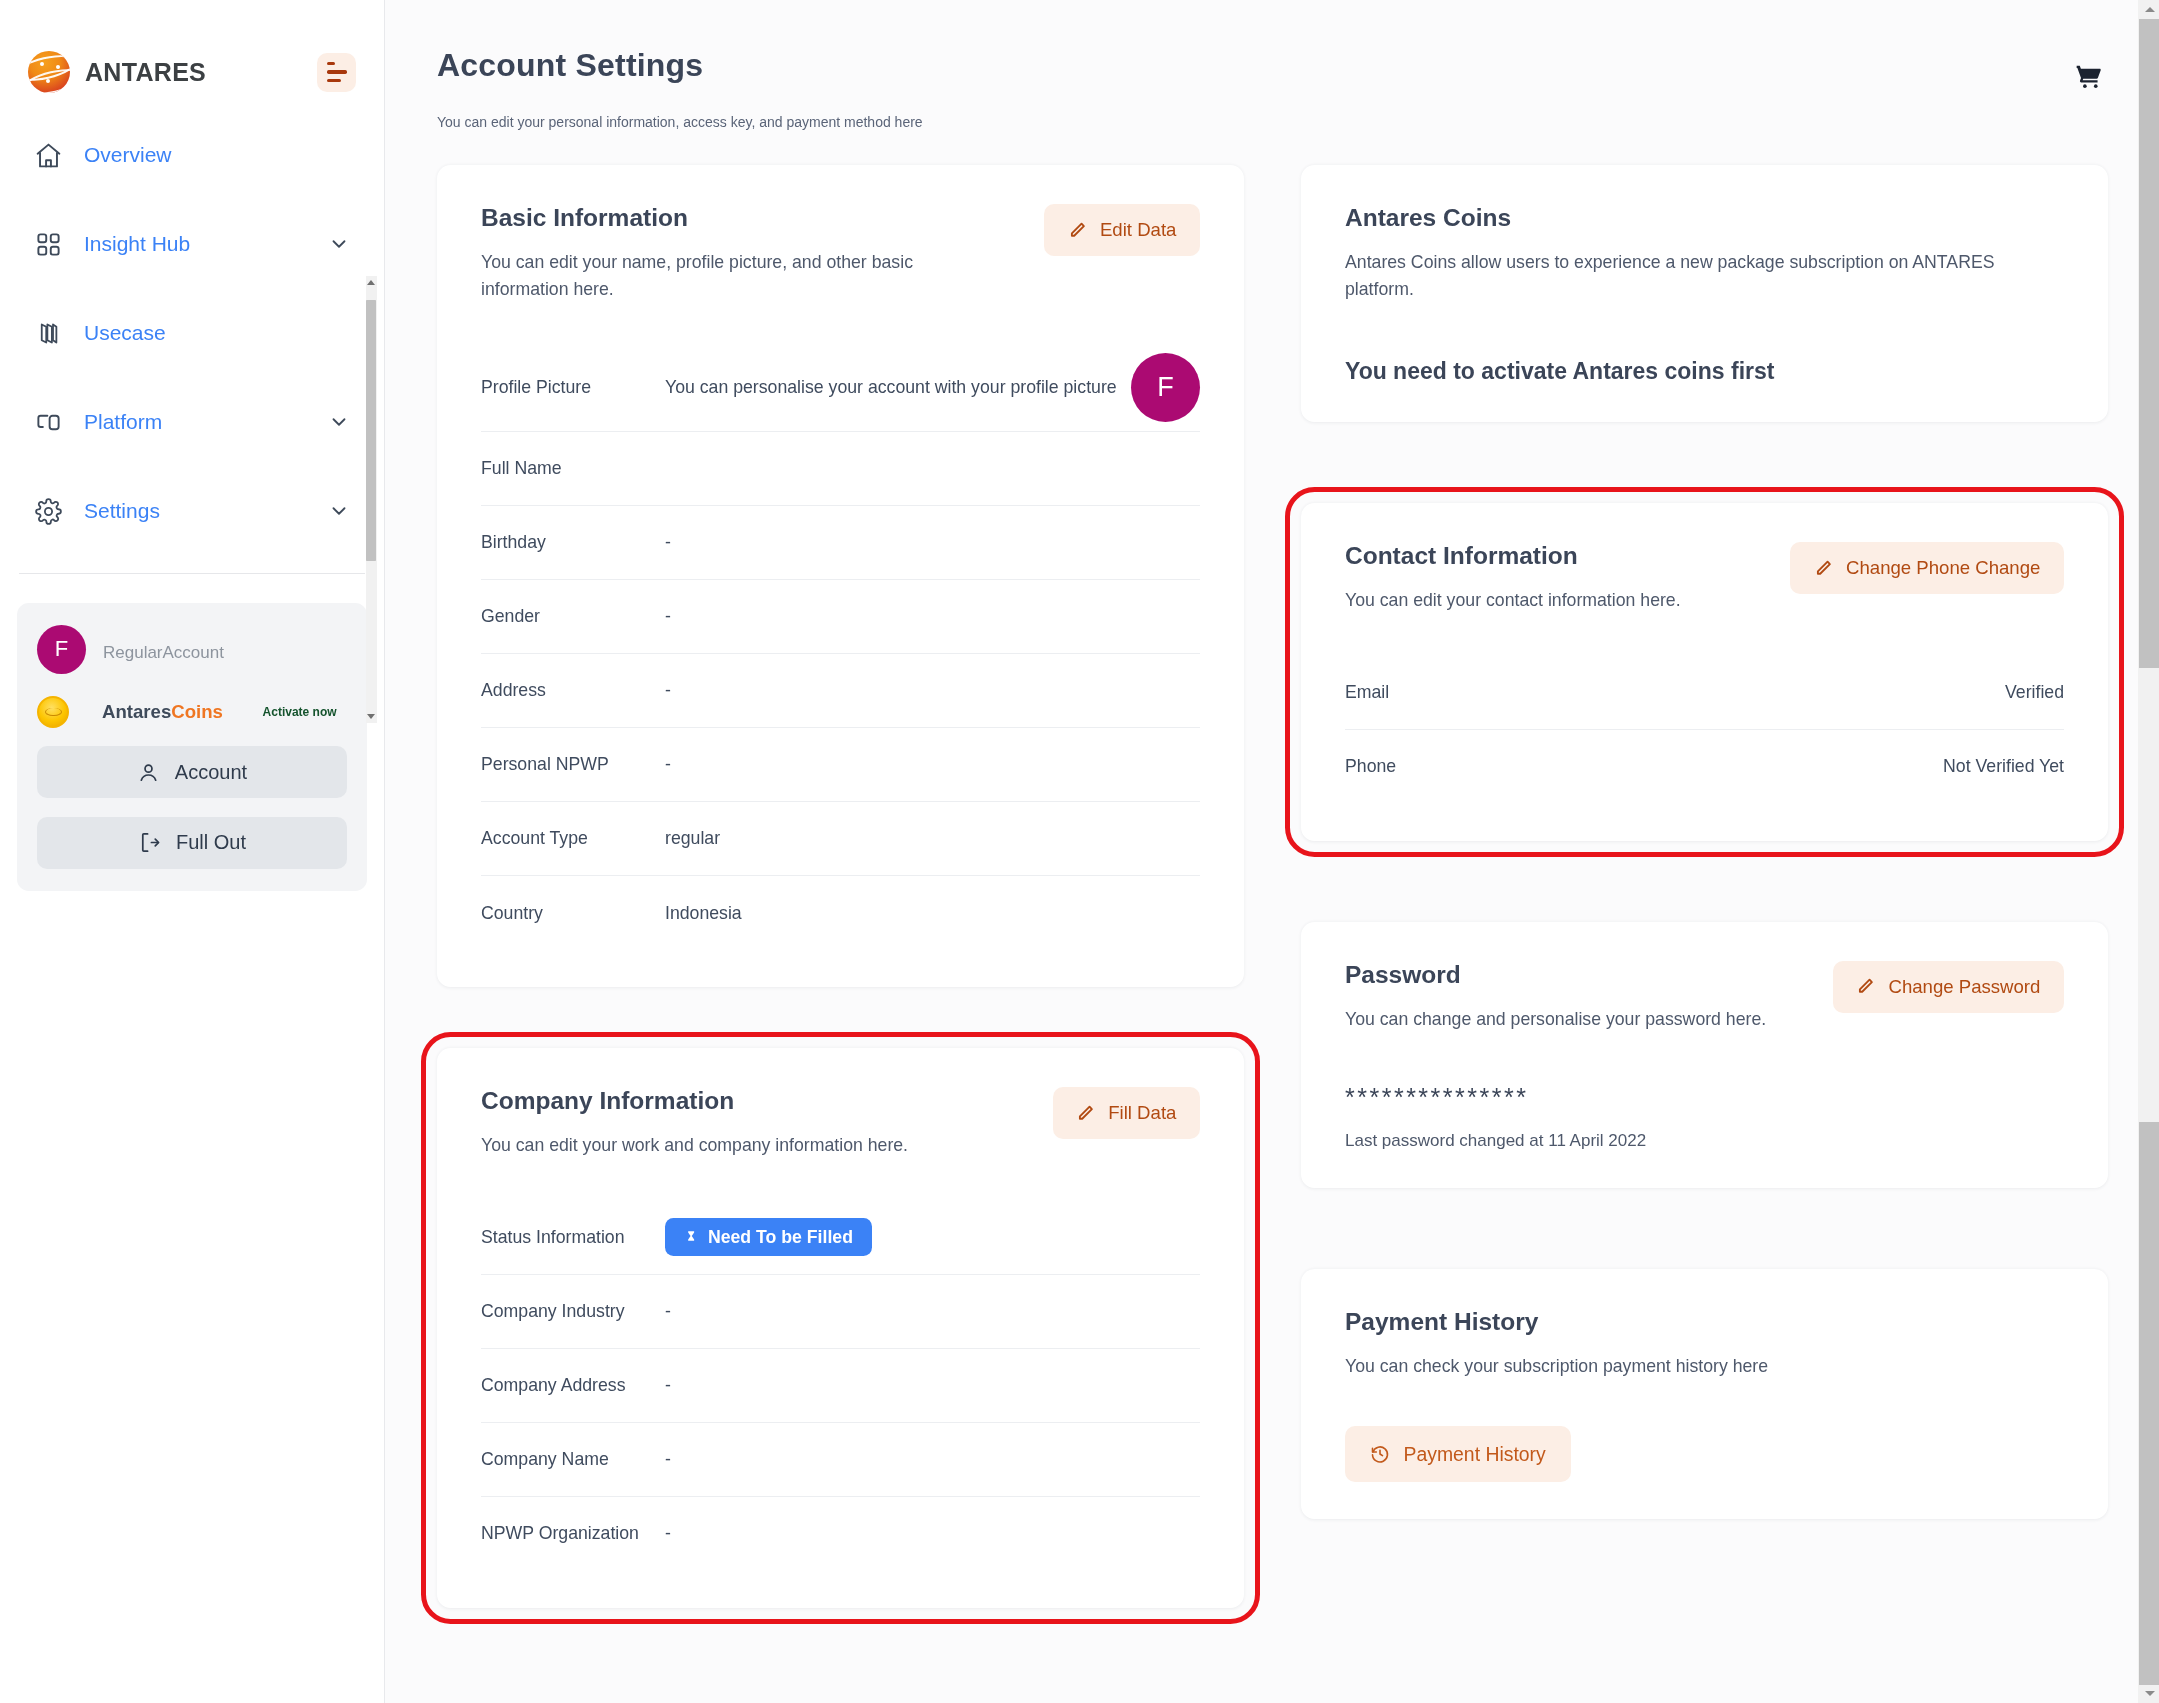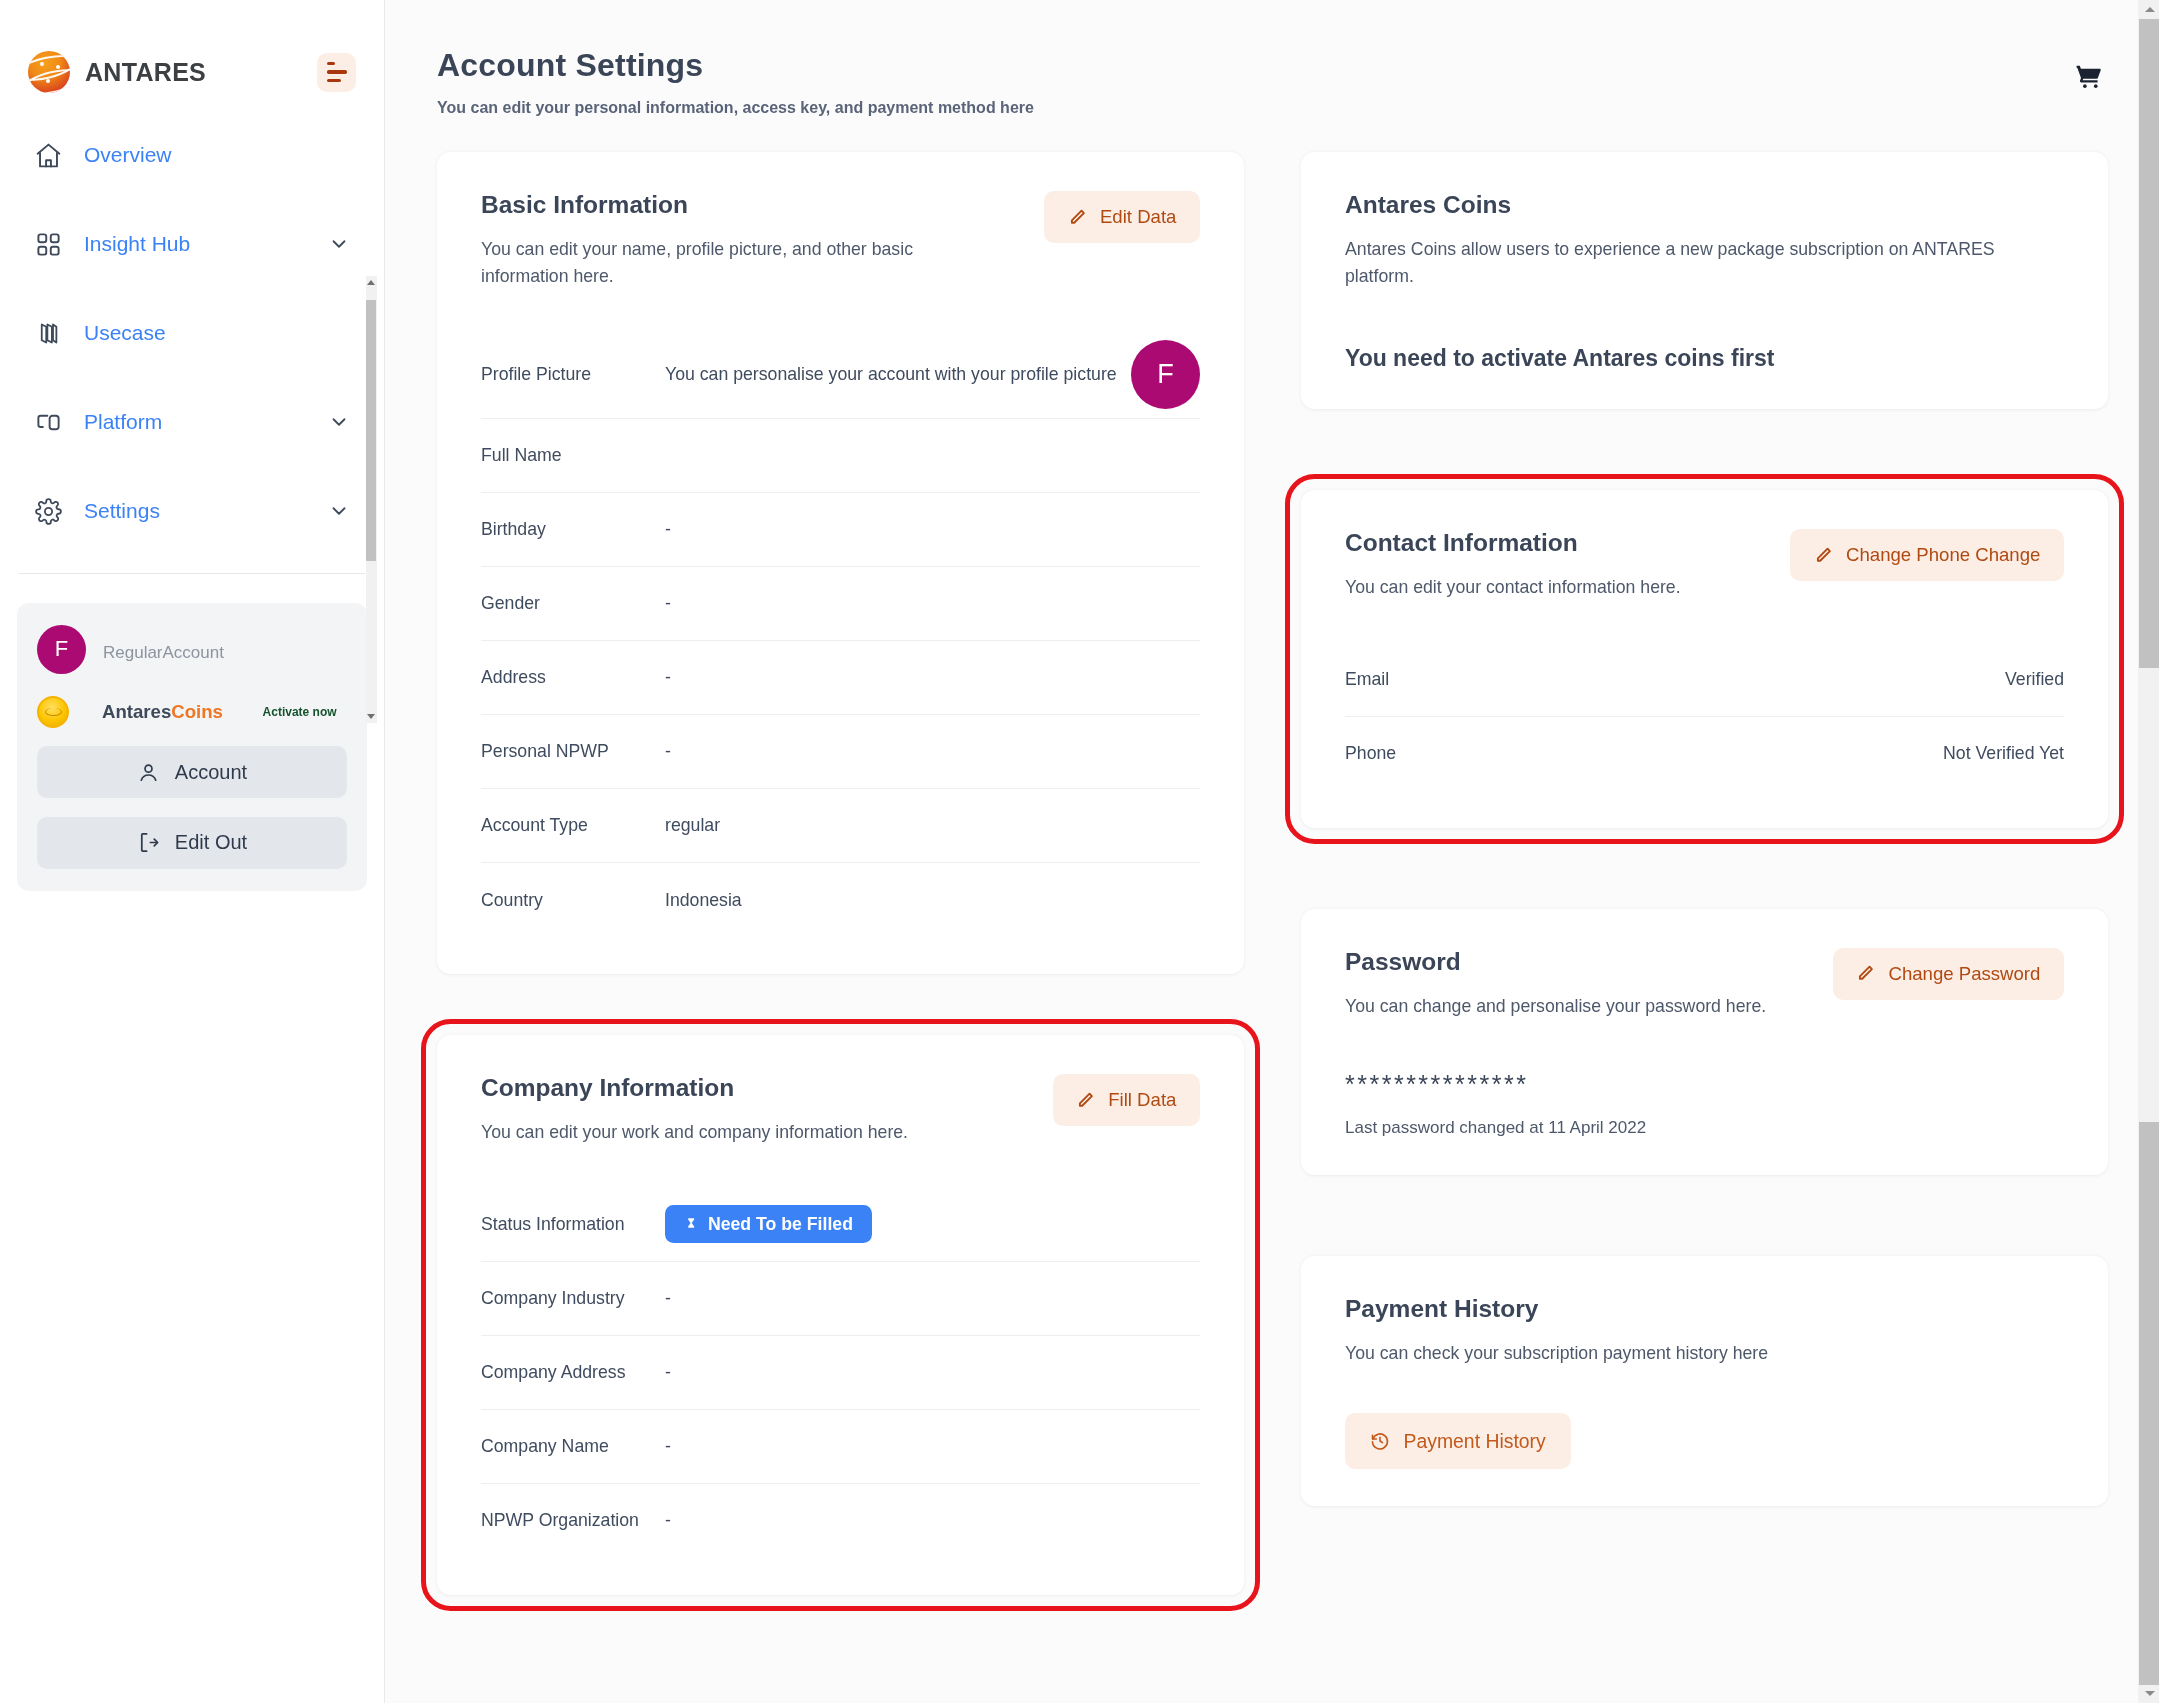--- a/index.html
+++ b/index.html
@@ -104,21 +104,21 @@
   }
 
   
   .main {
     flex: 1; height: 1703px; background: #fbfbfc; position: relative;
     padding: 0 0 0 0; overflow: hidden;
   }
   .main-inner { padding: 47px 52px 0 52px; }
   .page-head { display: flex; align-items: flex-start; justify-content: space-between; }
   .page-title { font-size: 32px; font-weight: 700; color: #3b4558; letter-spacing: 0.2px; }
-  .page-sub { font-size: 16px; color: #5a6478; margin-top: 15px; font-weight: bold; }
+  .page-sub { font-size: 14px; color: #5a6478; margin-top: 30px; }
   .head-actions { display: flex; align-items: center; gap: 22px; margin-top: 10px; }
   .back-btn {
     background: #e3e6ea; border: none; border-radius: 10px; height: 52px;
     padding: 0 25px; display: flex; align-items: center; gap: 18.6px;
     font-size: 18.6px; color: #2f3b4c; cursor: pointer;
   }
   .cart-btn { background: none; border: none; cursor: pointer; padding: 5px; display: flex; }
 
   .grid {
     display: grid; grid-template-columns: 1fr 1fr; gap: 0 57px;
@@ -323,21 +323,21 @@
       </button>
 
       <button class="side-btn">
         <span>
           <svg width="23" height="23" viewBox="0 0 24 24" fill="none" stroke="#2f3b4c" stroke-width="1.8" stroke-linecap="round" stroke-linejoin="round">
             <path d="M10 3H6a1 1 0 0 0-1 1v16a1 1 0 0 0 1 1h4"></path>
               <path d="M14 12h7"></path>
               <path d="M18 8.5 21.5 12 18 15.5"></path>
           </svg>
         </span>
-        <span>Edit Out</span>
+        <span>Full Out</span>
       </button>
     </div>
   </aside>
 
   <main class="main">
     <div class="main-inner">
 
       <div class="page-head">
         <div>
           <div class="page-title">Account Settings</div>

